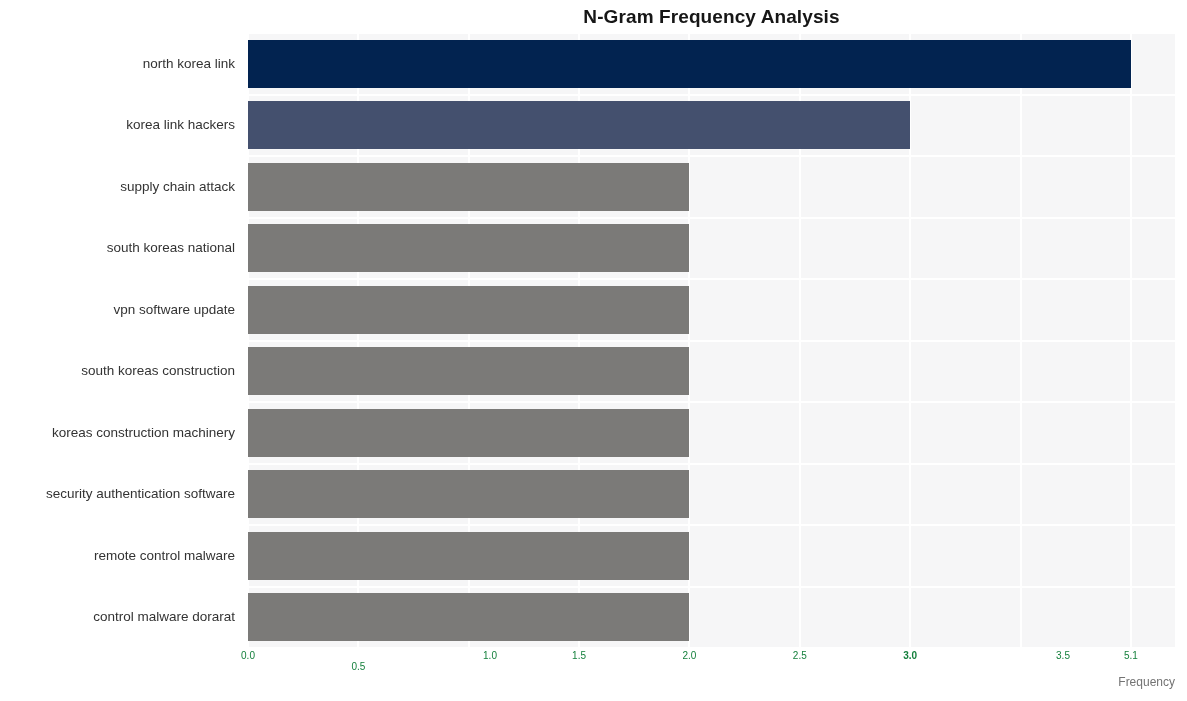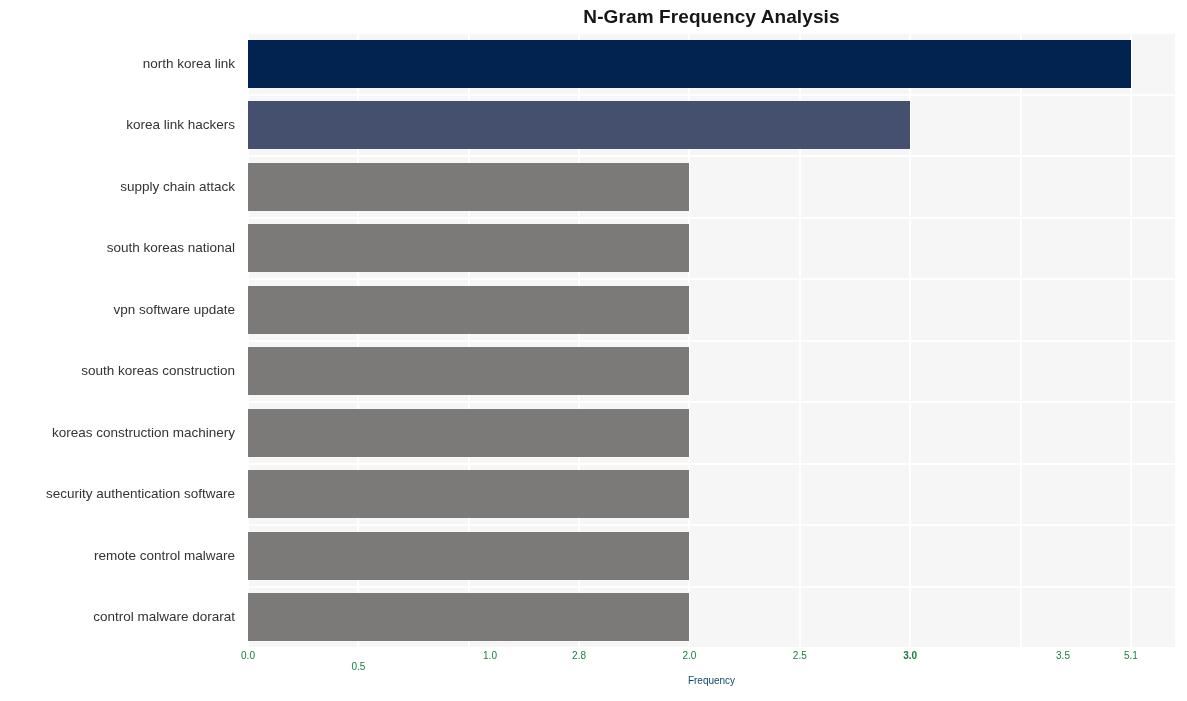--- a/index.html
+++ b/index.html
@@ -107,23 +107,23 @@
     font-size: 10px;
     color: #15803d;
     white-space: nowrap;
   }
 
   #x-axis-title {
     position: absolute;
     left: 248px;
     top: 675px;
     width: 927px;
-    text-align: center;
-    font-size: 10px;
-    color: #0c4a6e;
+    text-align: right;
+    font-size: 12px;
+    color: #737373;
     white-space: nowrap;
   }
 </style>
 </head>
 <body>
 
 <div id="figure">
 
   <div id="y-axis-labels">
       <div class="ytick" style="top: 23.75px; padding-right: 7px;">north korea link</div>
@@ -176,21 +176,21 @@
         <div class="bar" title="security authentication software: 2" style="width: 441.429px; top: 437.25px; background: rgb(123, 122, 120);"></div>
         <div class="bar" title="remote control malware: 2" style="width: 441.429px; top: 498.75px; background: rgb(123, 122, 120);"></div>
         <div class="bar" title="control malware dorarat: 2" style="width: 441.429px; top: 560.25px; background: rgb(123, 122, 120);"></div>
       </div>
   </div>
 
   <div id="x-axis-labels">
       <div class="xtick" style="left: 248px;">0.0</div>
       <div class="xtick" style="left: 358.357px; margin-top: 11px;">0.5</div>
       <div class="xtick" style="left: 490px;">1.0</div>
-      <div class="xtick" style="left: 579.071px;">2.8</div>
+      <div class="xtick" style="left: 579.071px;">1.5</div>
       <div class="xtick" style="left: 689.429px;">2.0</div>
       <div class="xtick" style="left: 799.786px;">2.5</div>
       <div class="xtick" style="left: 910.143px; font-weight: bold;">3.0</div>
       <div class="xtick" style="left: 1063px;">3.5</div>
       <div class="xtick" style="left: 1130.86px;">5.1</div>
     </div>
 
   <div id="x-axis-title">Frequency</div>
 
 </div>

